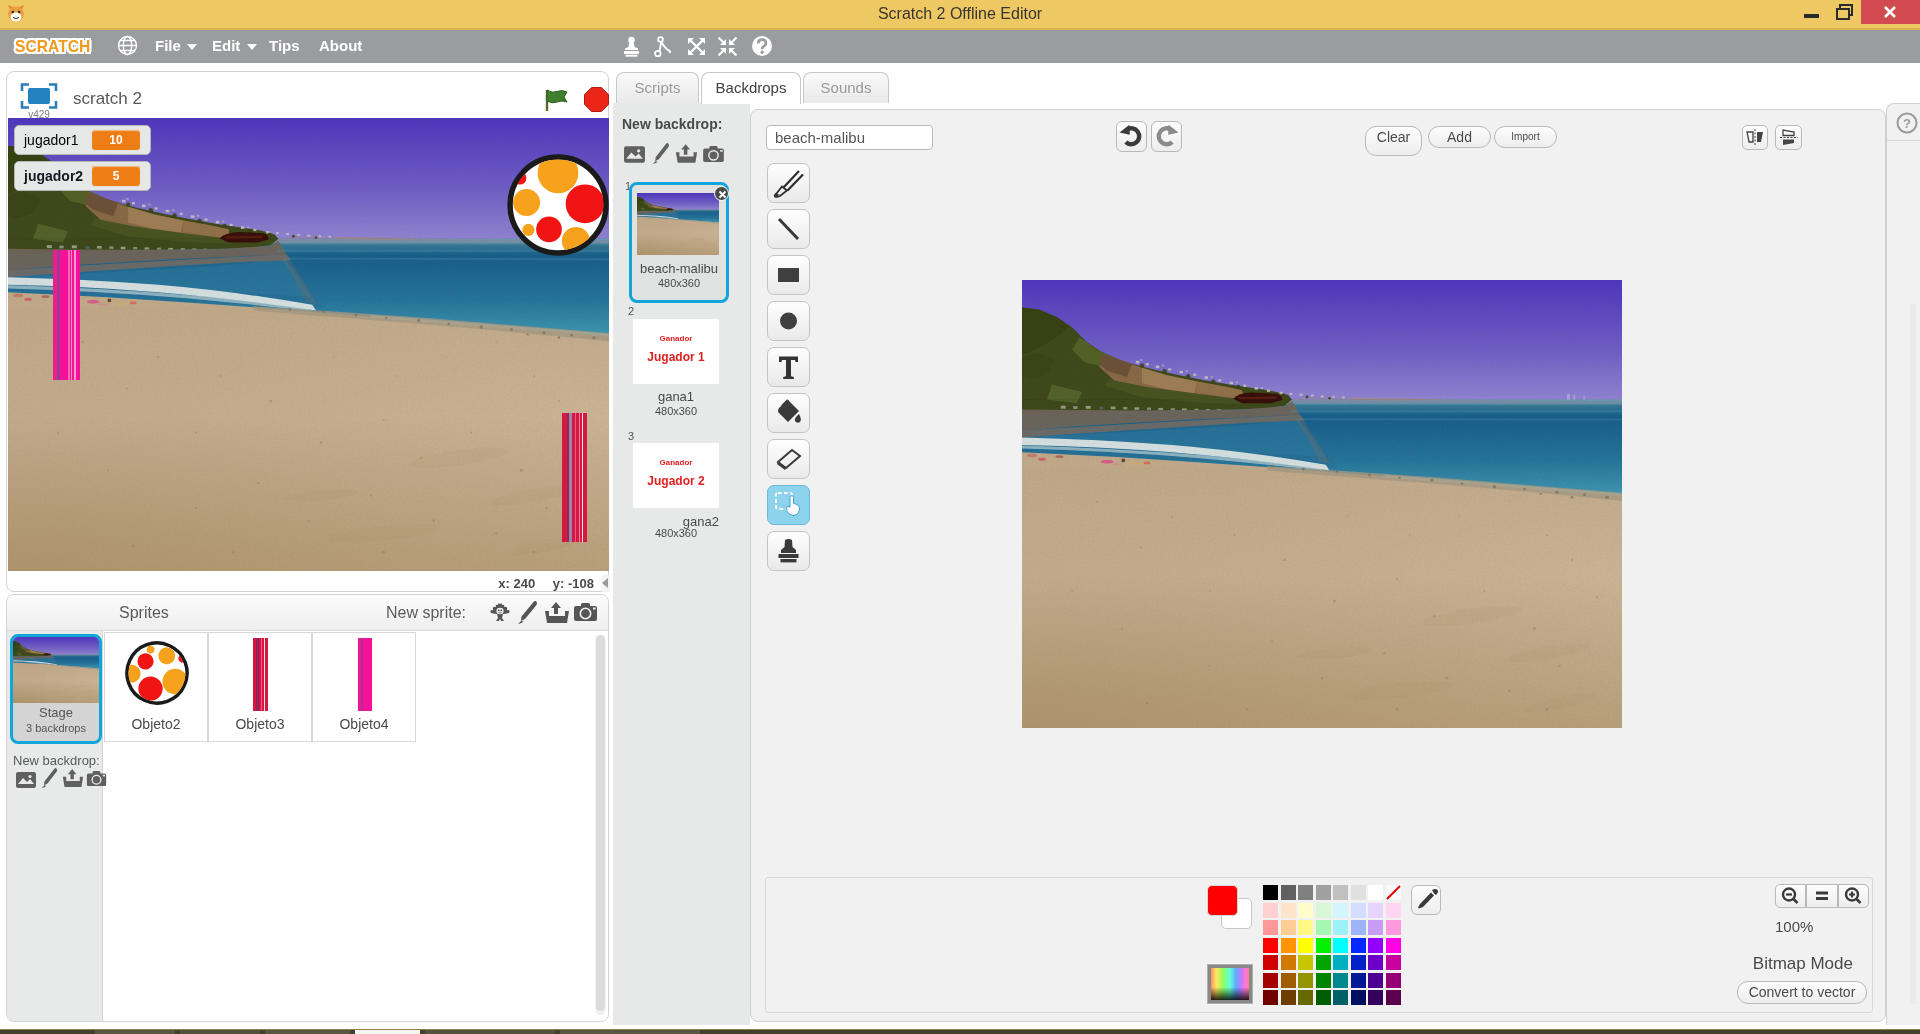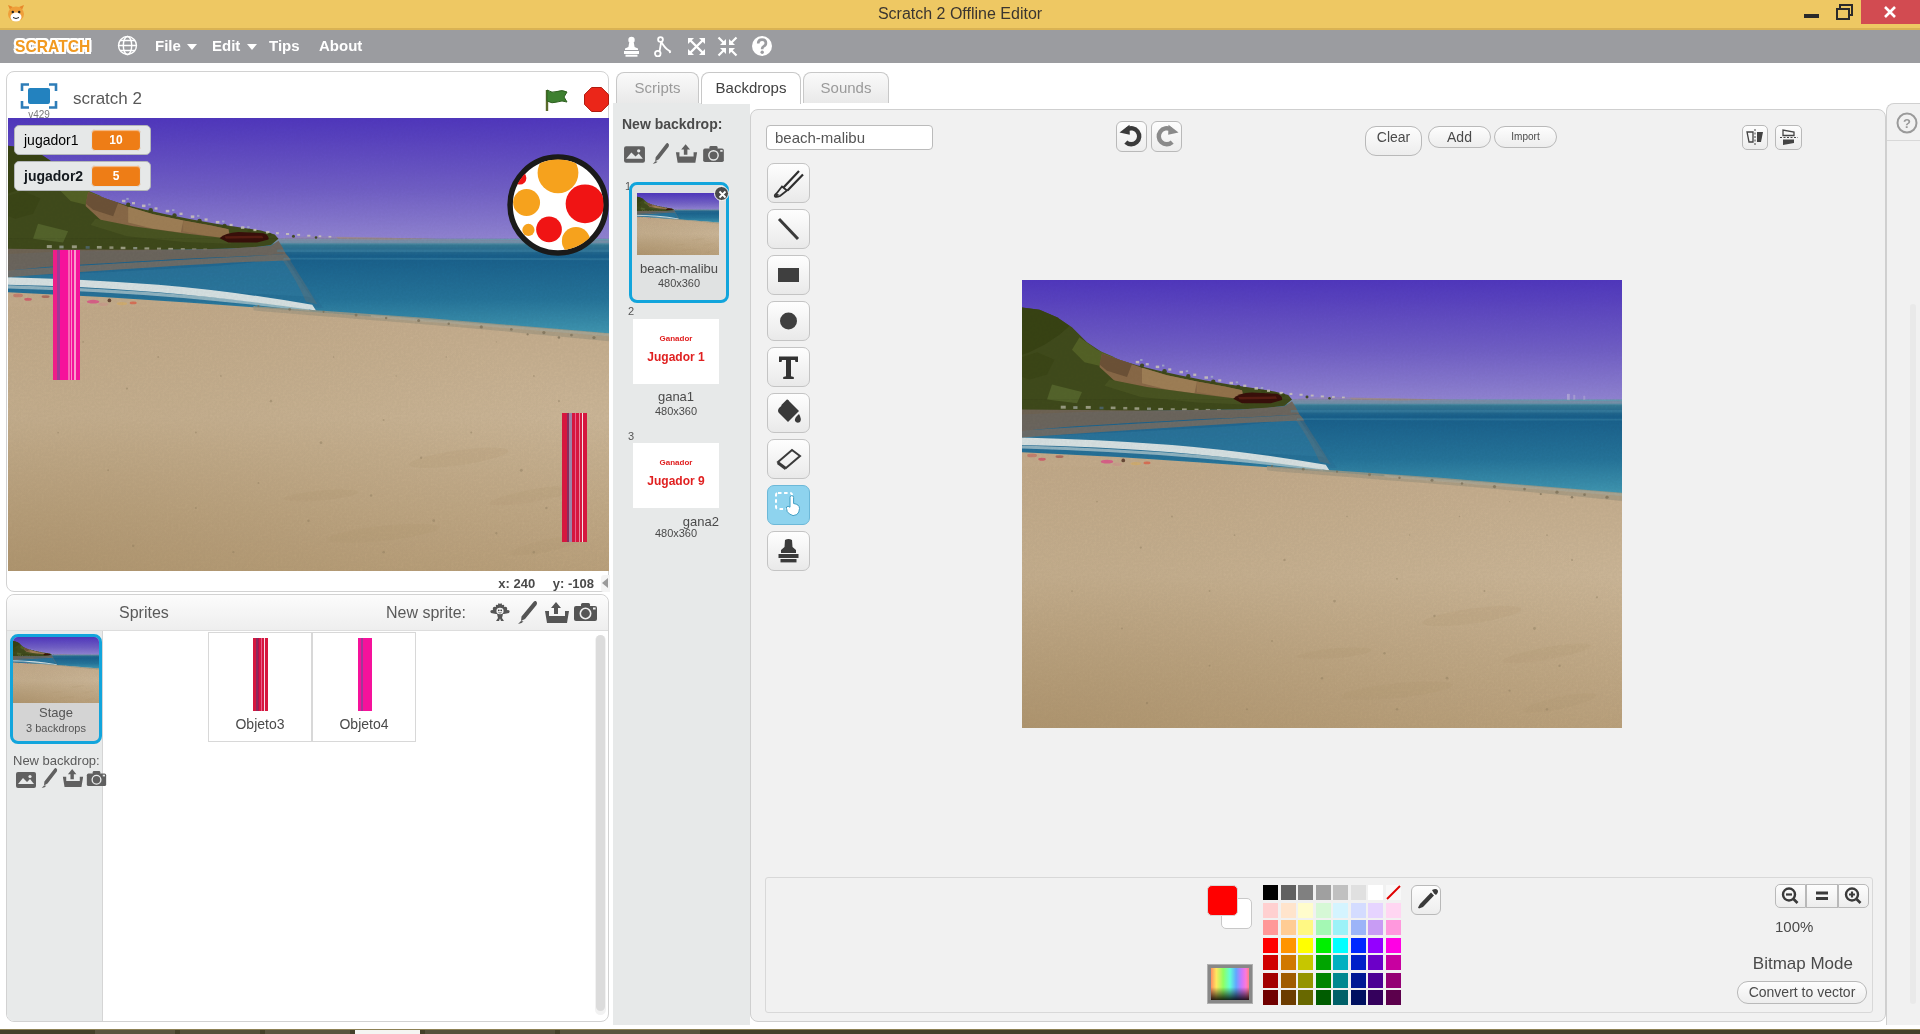--- a/index.html
+++ b/index.html
@@ -430,20 +430,28 @@
     <path d="M12,1 L17,7 L14,7 L14,13 L10,13 L10,7 L7,7 Z" fill="#606060"></path>
     <path d="M1,10 L5,10 L5,15 L21,15 L21,10 L25,10 L23,22 L3,22 Z" fill="#606060"></path>
   </svg>
   <svg class="abs" style="left:79px;top:175px" width="21" height="17" viewBox="0 0 25 20">
     <rect x="1" y="4" width="23" height="15" rx="2" fill="#606060"></rect>
     <rect x="8" y="1" width="9" height="5" rx="1.5" fill="#606060"></rect>
     <circle cx="12.5" cy="11.5" r="5.2" fill="#606060" stroke="#e8eaea" stroke-width="1.6"></circle>
     <rect x="20" y="5.5" width="2.6" height="2" fill="#e8eaea"></rect>
   </svg>
 
+  <div class="thumbcell" style="left:97px;top:37px;width:104px;height:110px">
+    <svg class="abs" style="left:20px;top:8px" width="64" height="64" viewBox="0 0 100 100">
+        <g transform="rotate(115 50 50)">
+          <use href="#ball"></use>
+        </g>
+      </svg>
+    <div class="abs" style="left:0;top:83px;width:102px;text-align:center;font-size:14px;color:#4a4a4a">Objeto2</div>
+  </div>
   <div class="thumbcell" style="left:201px;top:37px;width:104px;height:110px">
     <div class="abs" style="left:44px;top:5px;width:15px;height:73px;background:linear-gradient(90deg,#d6173f 0%,#d6173f 18%,#8c2b5b 18%,#8c2b5b 34%,#b01050 34%,#b01050 42%,#d6173f 42%,#d6173f 52%,#e95e8c 52%,#e95e8c 60%,#d6173f 60%,#d6173f 74%,#f4e3ea 74%,#f4e3ea 82%,#d6173f 82%,#d6173f 100%)"></div>
     <div class="abs" style="left:0;top:83px;width:102px;text-align:center;font-size:14px;color:#4a4a4a">Objeto3</div>
   </div>
   <div class="thumbcell" style="left:305px;top:37px;width:104px;height:110px">
     <div class="abs" style="left:45px;top:5px;width:14px;height:73px;background:linear-gradient(90deg,#f5129b 0%,#f5129b 22%,#a03896 22%,#a03896 34%,#f5129b 34%,#f5129b 100%)"></div>
     <div class="abs" style="left:0;top:83px;width:102px;text-align:center;font-size:14px;color:#4a4a4a">Objeto4</div>
   </div>
 
   <div class="abs" style="left:588px;top:40px;width:11px;height:380px;background:#f2f2f2;border-radius:6px">
@@ -491,21 +499,21 @@
   <div class="abs" style="left:20px;top:216px;width:86px;height:65px;background:#fff">
     <div style="text-align:center;margin-top:15px;font-size:8px;font-weight:bold;color:#e02020">Ganador</div>
     <div style="text-align:center;margin-top:7px;font-size:12px;font-weight:bold;color:#e02020">Jugador 1</div>
   </div>
   <div class="abs" style="left:20px;top:286px;width:86px;text-align:center;font-size:13px;color:#4a4a4a">gana1</div>
   <div class="abs" style="left:20px;top:302px;width:86px;text-align:center;font-size:11px;color:#4a4a4a">480x360</div>
 
   <div class="abs" style="left:15px;top:327px;font-size:11px;color:#555">3</div>
   <div class="abs" style="left:20px;top:340px;width:86px;height:65px;background:#fff">
     <div style="text-align:center;margin-top:15px;font-size:8px;font-weight:bold;color:#e02020">Ganador</div>
-    <div style="text-align:center;margin-top:7px;font-size:12px;font-weight:bold;color:#e02020">Jugador 9</div>
+    <div style="text-align:center;margin-top:7px;font-size:12px;font-weight:bold;color:#e02020">Jugador 2</div>
   </div>
   <div class="abs" style="left:20px;top:411px;width:86px;text-align:right;font-size:13px;color:#4a4a4a">gana2</div>
   <div class="abs" style="left:20px;top:424px;width:86px;text-align:center;font-size:11px;color:#4a4a4a">480x360</div>
 </div>
 <div class="tab abs" style="left:616px;width:83px">Scripts</div>
 <div class="tab active abs" style="left:701px;width:100px">Backdrops</div>
 <div class="tab abs" style="left:803px;width:86px">Sounds</div>
 <div id="paintpanel" class="abs">
 
   <div class="abs" style="left:15px;top:15px;width:167px;height:25px;background:#fff;border:1px solid #bbb;border-radius:4px;font-size:15px;color:#555;line-height:23px;padding-left:8px">beach-malibu</div>

